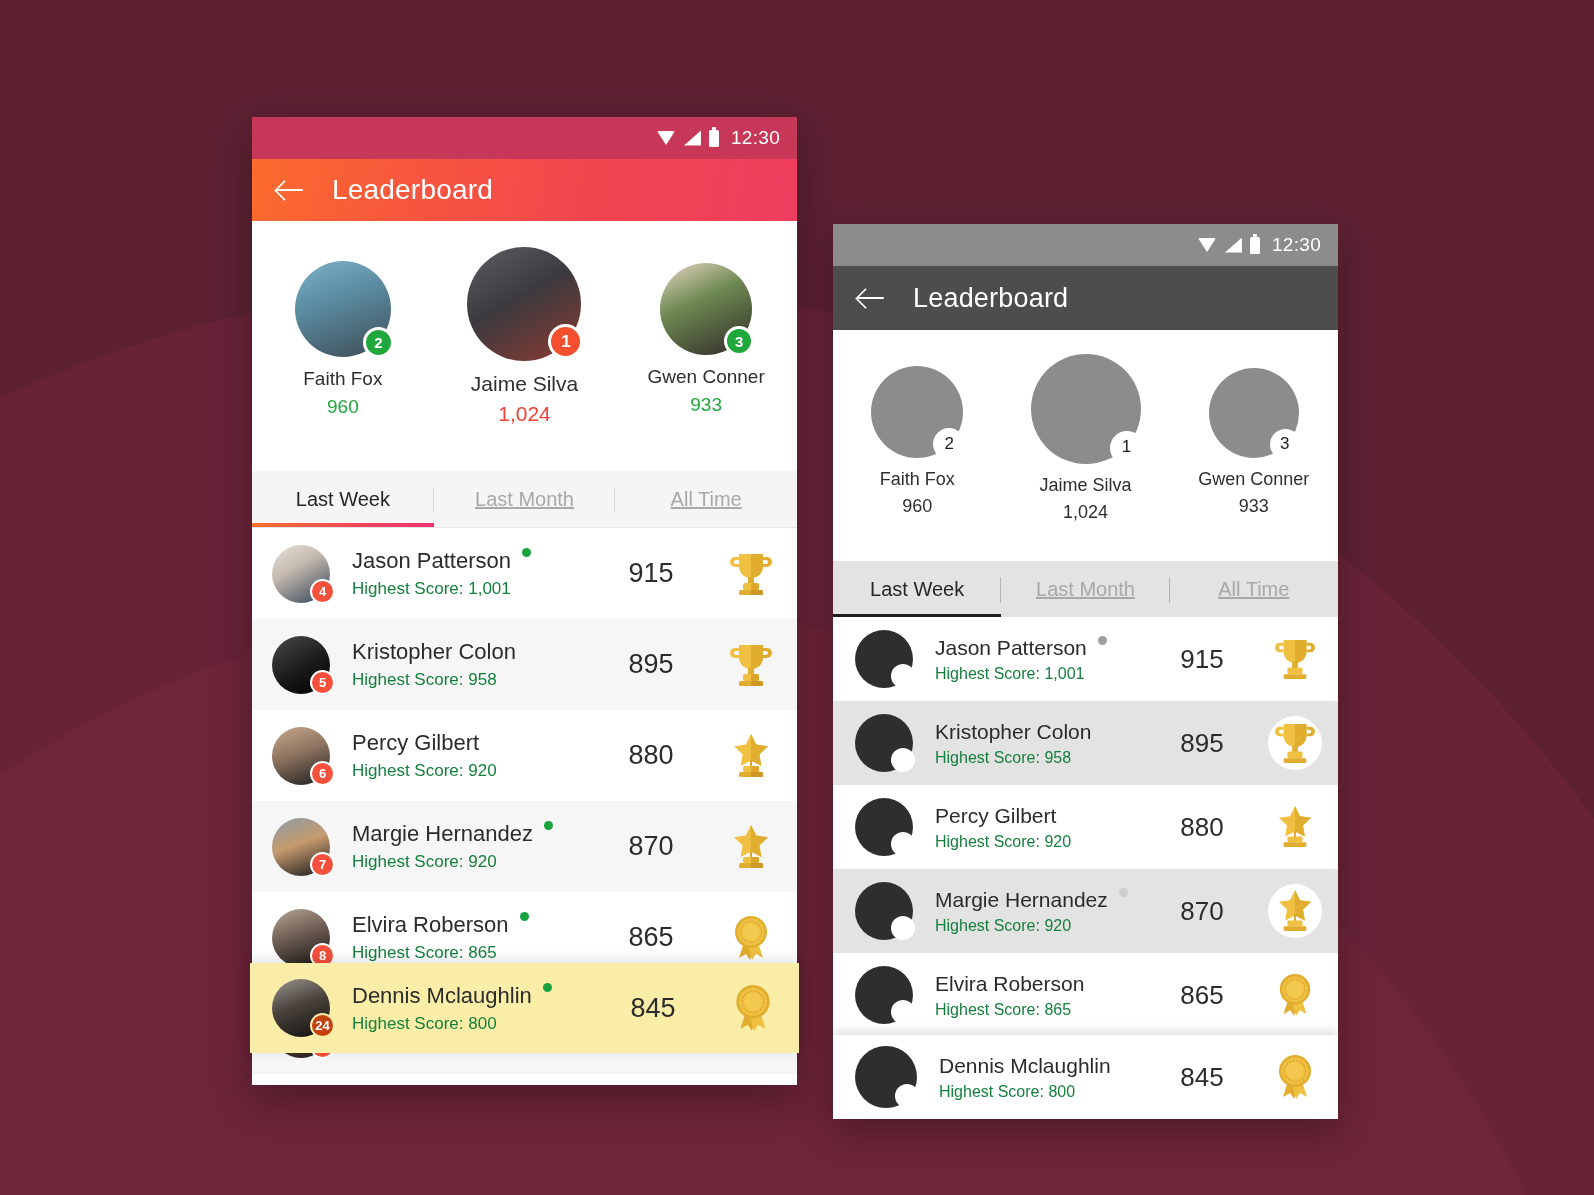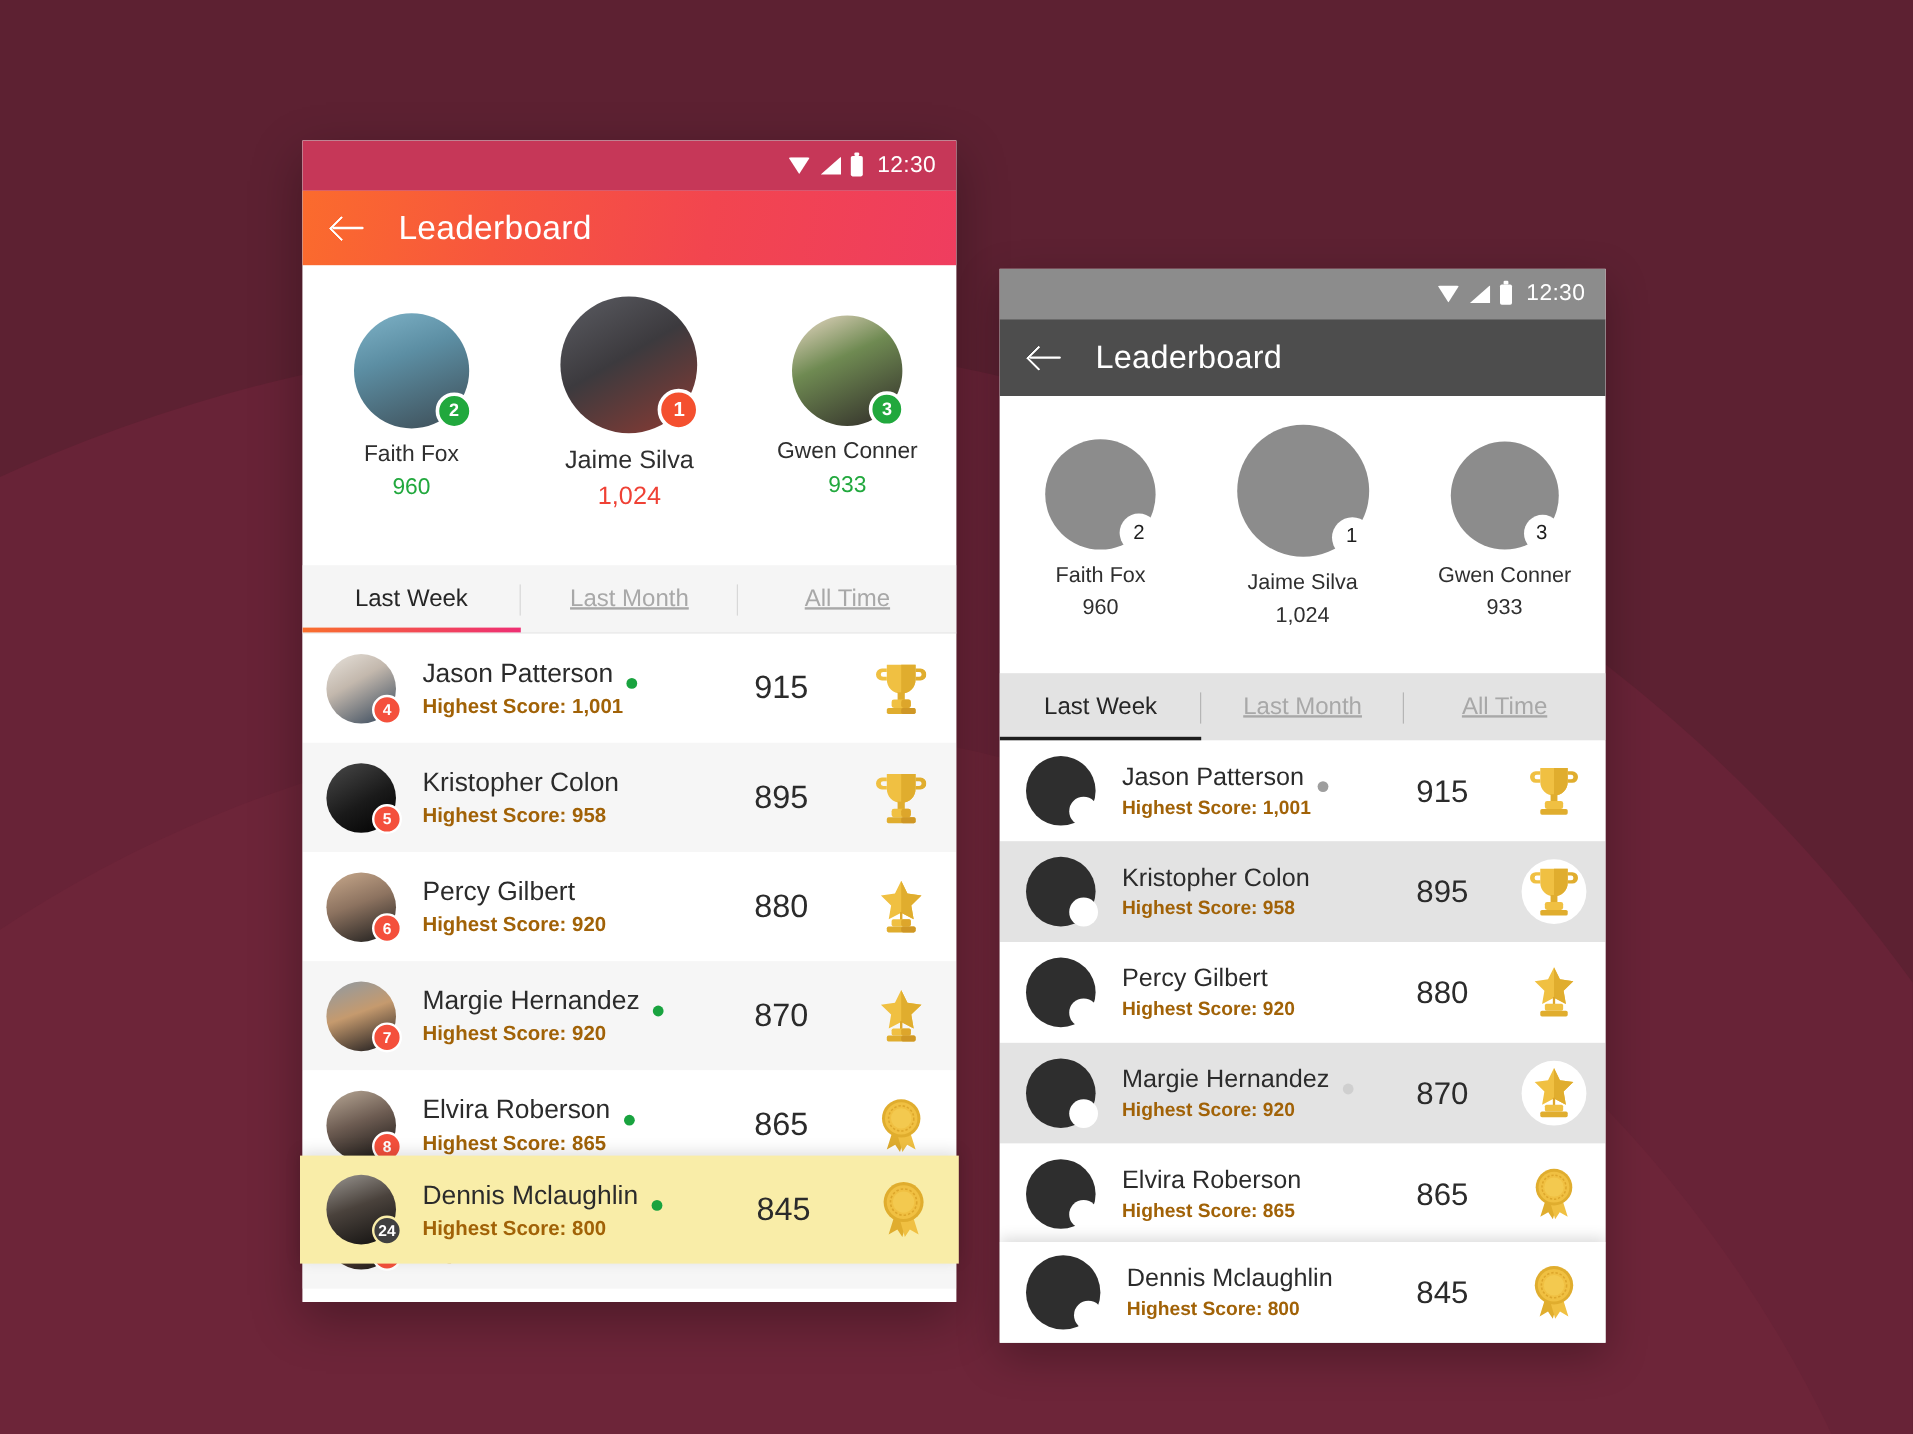--- a/index.html
+++ b/index.html
@@ -83,35 +83,35 @@
   .row-alt{background:#f6f6f6;}
   .row-white{background:#ffffff;}
   .row-av-wrap{position:relative;flex:none;}
   .row-av{width:58px;height:58px;border-radius:50%;background-size:cover;background-position:center;}
   .row-badge{
     position:absolute;right:-5px;bottom:-1px;width:25px;height:25px;border-radius:50%;
     background:#f4503c;color:#fff;font-size:13px;display:flex;align-items:center;justify-content:center;
     border:2px solid #fff;box-sizing:border-box;font-weight:600;
   }
   .row-mid{flex:1;margin-left:22px;min-width:0;}
-  .row-nameline{display:flex;align-items:flex-end;gap:11px;}
+  .row-nameline{display:flex;align-items:flex-start;gap:11px;}
   .row-name{font-size:22px;color:#2b2b2b;white-space:nowrap;}
   .dot-online{width:9px;height:9px;border-radius:50%;background:#19a33f;flex:none;}
-  .row-sub{font-size:17px;color:#a16207;margin-top:5px;white-space:nowrap;font-weight:bold;}
+  .row-sub{font-size:17px;color:#15803d;margin-top:5px;white-space:nowrap;}
   .row-score{font-size:27px;color:#2b2b2b;width:108px;text-align:center;flex:none;}
   .row-award{width:92px;display:flex;align-items:center;justify-content:center;flex:none;}
 
   
   #self-row-color{
     position:absolute;left:-2px;right:-2px;bottom:0;height:90px;
     background:#f9eda8;box-shadow:0 -3px 12px rgba(0,0,0,.13);
     display:flex;align-items:center;padding-left:22px;box-sizing:border-box;
     z-index:5;
   }
-  #self-row-color .row-badge{background:#404040;border-color:#f9eda8;}
+  #self-row-color .row-badge{background:#c2410c;border-color:#f9eda8;}
 
   
   #phone-gray{
     left:833px;top:192px;width:505px;height:895px;
     background:#ffffff;box-shadow:0 12px 34px rgba(0,0,0,.28);
   }
   #phone-gray .appbar{height:64px;}
   #phone-gray .appbar-title{font-size:27px;}
   #phone-gray .pod-name{font-size:18px;color:#2f2f2f;}
   #phone-gray .pod-score{font-size:18px;color:#2f2f2f;}

